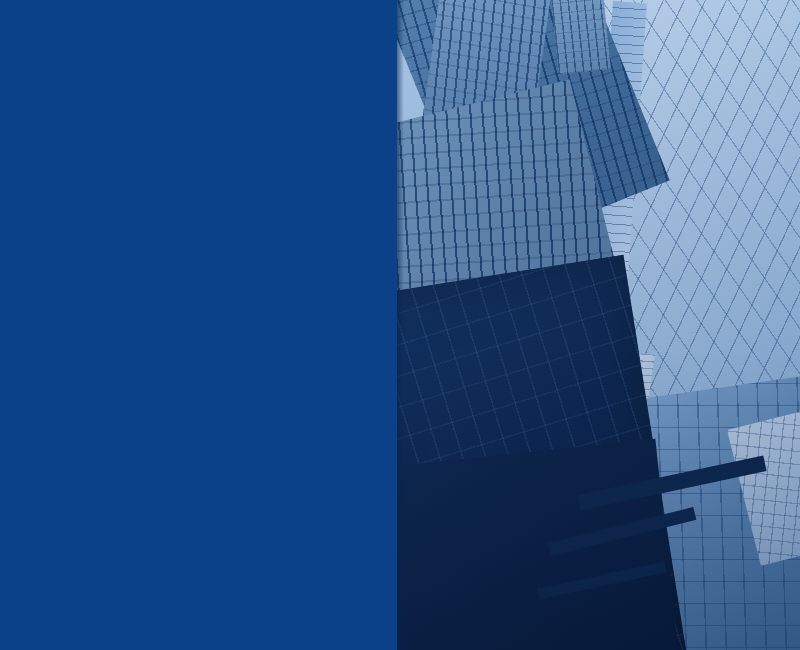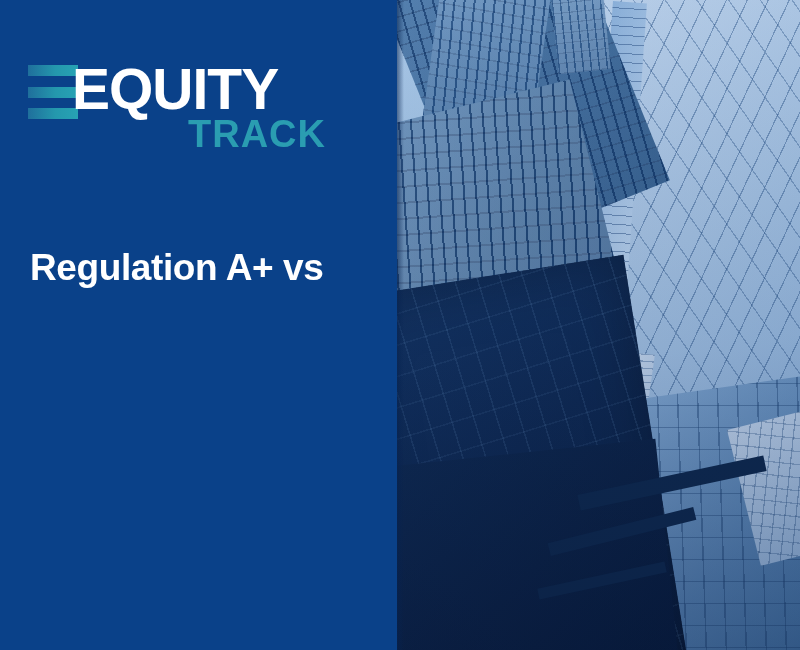--- a/index.html
+++ b/index.html
@@ -300,31 +300,21 @@
     <div class="ph-layer block-dark-lines"></div>
     <div class="ph-layer wedge-bottom"></div>
     <div class="ph-layer slab slab1"></div>
     <div class="ph-layer slab slab2"></div>
     <div class="ph-layer slab slab3"></div>
     <div class="ph-layer photo-tint"></div>
   </div>
 
   <div class="left-panel">
 
-    <div class="logo">
-      <div class="logo-mark">
-        <div class="logo-bar b1"></div>
-        <div class="logo-bar b2"></div>
-        <div class="logo-bar b3"></div>
-      </div>
-      <div class="logo-equity">EQUITY</div>
-      <div class="logo-track">TRACK</div>
+
+    <div class="title">
     </div>
 
-    <div class="title">
-      <div>Regulation A+ vs</div>
-    </div>
-
   </div>
 
   <div class="seam"></div>
 
 </div>
 
 </body></html>

